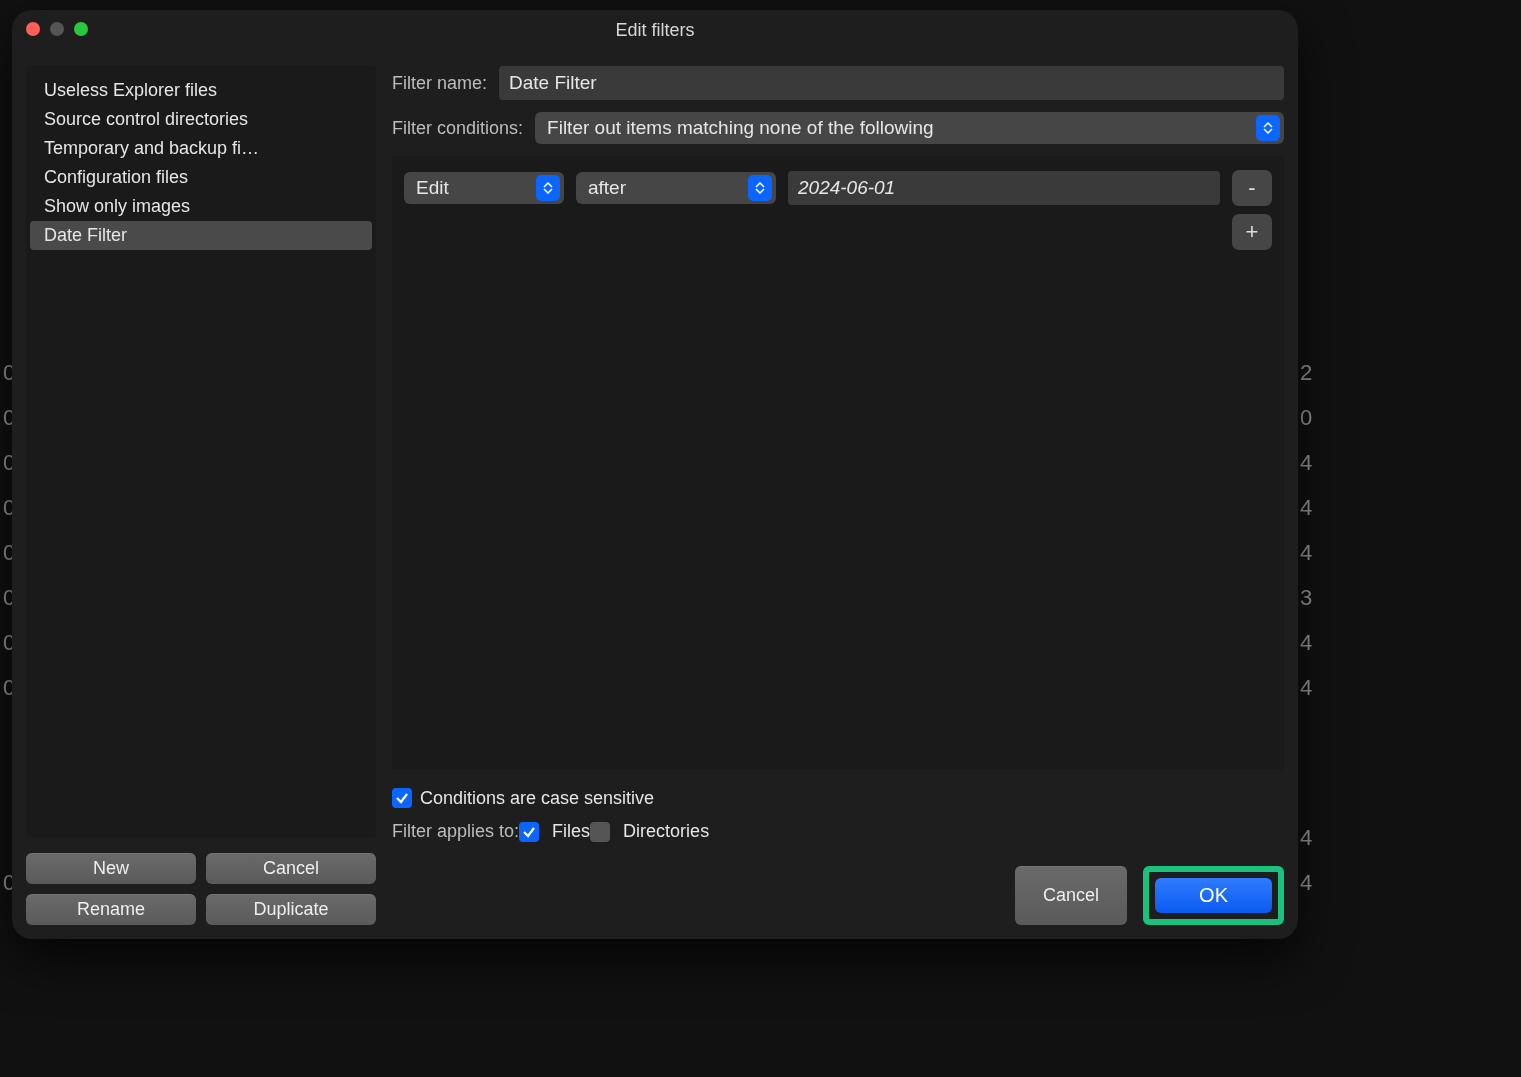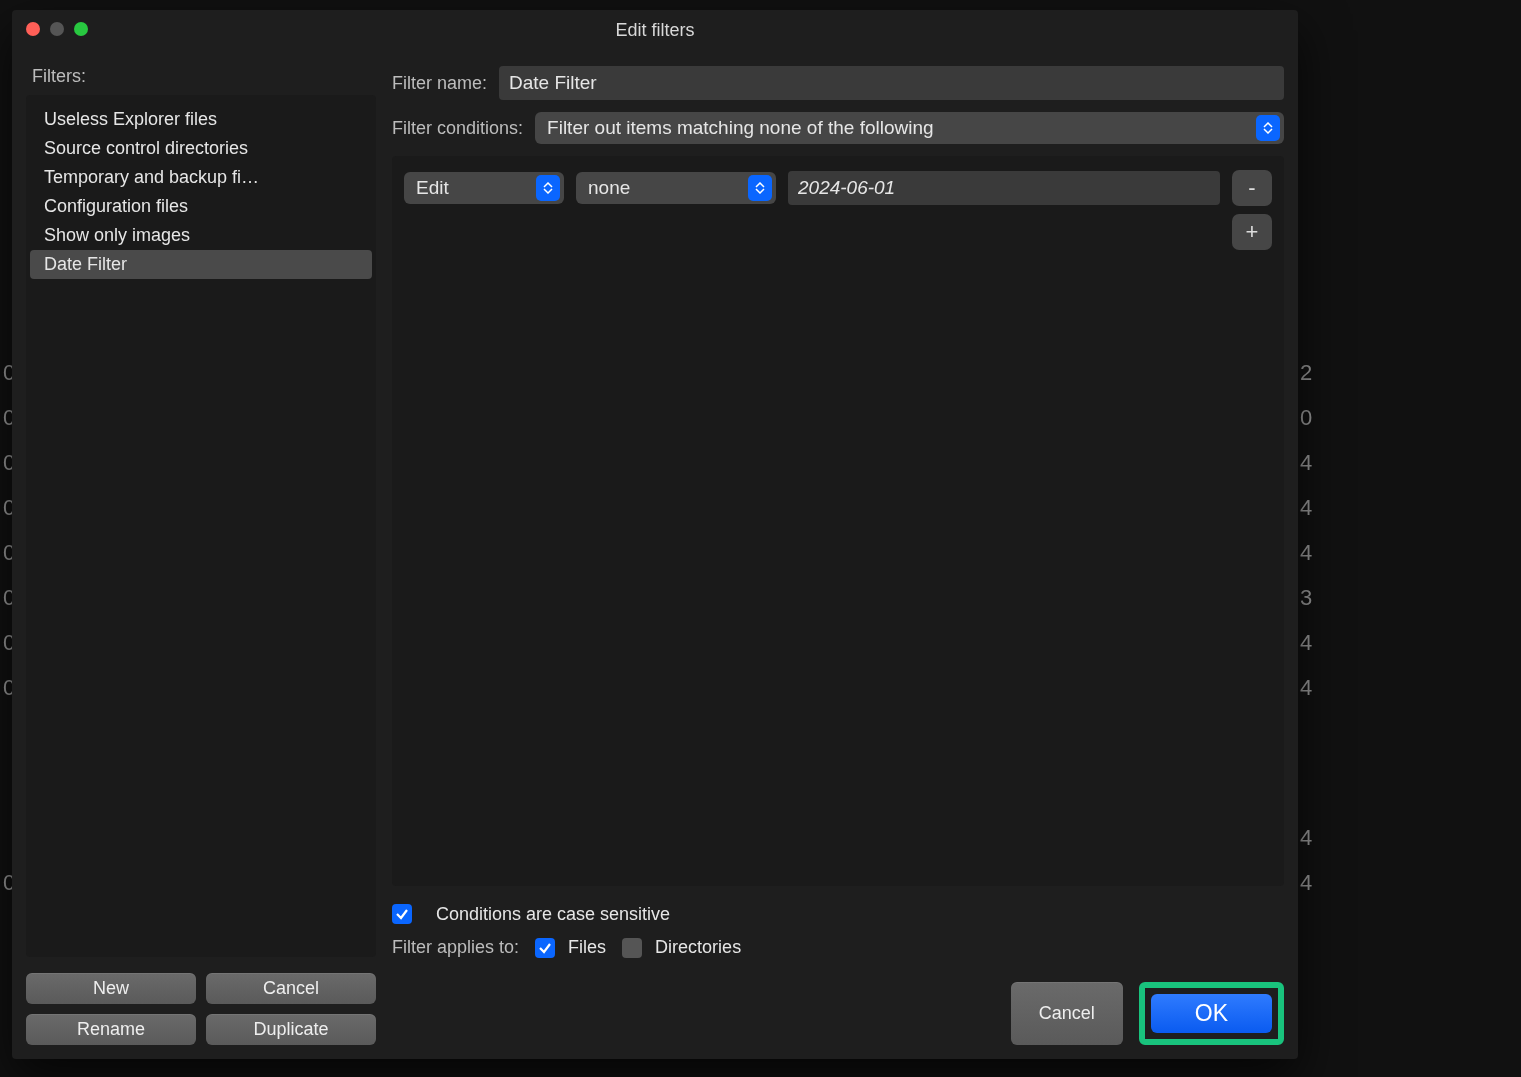--- a/index.html
+++ b/index.html
@@ -35,23 +35,23 @@
   
   .bg-numbers{
     position:absolute;left:0;top:0;right:0;bottom:0;
     color:#9a9a9a;font-size:22px;pointer-events:none;
   }
   .bg-numbers span{position:absolute;}
 
   .dialog{
     position:absolute;
     left:12px; top:10px;
-    width:1286px; height:1049px;
+    width:1286px; height:929px;
     background:var(--bg);
-    border-radius:4px;
+    border-radius:20px;
     box-shadow:0 20px 50px rgba(0,0,0,.7);
     display:flex;flex-direction:column;
     overflow:hidden;
   }
   .titlebar{
     height:40px;display:flex;align-items:center;position:relative;
     justify-content:center;
   }
   .traffic{
     position:absolute;left:14px;top:12px;display:flex;gap:10px;
@@ -132,29 +132,29 @@
   .add-row{position:absolute;right:12px;top:58px;}
 
   .options{display:flex;flex-direction:column;gap:12px;padding-top:6px;}
   .chk{
     width:20px;height:20px;border-radius:4px;display:inline-flex;align-items:center;justify-content:center;
     margin-right:8px;vertical-align:middle;cursor:pointer;
   }
   .chk.on{background:var(--accent-bright);}
   .chk.off{background:#555;}
   .chk svg{width:14px;height:14px;}
-  .options .line{display:flex;align-items:center;gap:16px;}
+  .options .line{display:flex;align-items:center;}
   .options .inline-lbl{color:var(--text-dim);}
 
   .footer{
     display:flex;justify-content:flex-end;gap:16px;padding-top:12px;
   }
   button.primary{
     background:linear-gradient(#2f7bff,#0a5bf0);
-    border:none;border-radius:6px;color:#fff;font-size:23px;
+    border:none;border-radius:6px;color:#fff;font-size:20px;
     padding:6px 44px;cursor:pointer;
   }
   .ok-wrap{
     border:6px solid var(--highlight);
     border-radius:6px;padding:6px;
     display:inline-flex;
   }
 </style>
 </head>
 <body>
@@ -188,21 +188,20 @@
       <span class="dot close"></span>
       <span class="dot min"></span>
       <span class="dot max"></span>
     </div>
     <span class="title">Edit filters</span>
   </div>
 
   <div class="body">
 
     <div class="left">
-      <div class="left-label">Filters:</div>
       <div class="filter-list">
         <div class="filter-item">Useless Explorer files</div>
         <div class="filter-item">Source control directories</div>
         <div class="filter-item">Temporary and backup fi…</div>
         <div class="filter-item">Configuration files</div>
         <div class="filter-item">Show only images</div>
         <div class="filter-item selected">Date Filter</div>
       </div>
       <div class="left-buttons">
         <button class="mac">New</button>
@@ -239,21 +238,21 @@
             <span class="stepper">
               <svg viewBox="0 0 10 6">
                   <path d="M1 5 L5 1 L9 5" fill="none" stroke="#fff" stroke-width="1.5"></path>
                 </svg>
               <svg viewBox="0 0 10 6">
                   <path d="M1 1 L5 5 L9 1" fill="none" stroke="#fff" stroke-width="1.5"></path>
                 </svg>
             </span>
           </div>
           <div class="dropdown" style="min-width:200px">
-            <span>none</span>
+            <span>after</span>
             <span class="stepper">
               <svg viewBox="0 0 10 6">
                   <path d="M1 5 L5 1 L9 5" fill="none" stroke="#fff" stroke-width="1.5"></path>
                 </svg>
               <svg viewBox="0 0 10 6">
                   <path d="M1 1 L5 5 L9 1" fill="none" stroke="#fff" stroke-width="1.5"></path>
                 </svg>
             </span>
           </div>
           <input class="text-field" value="2024-06-01" style="">

